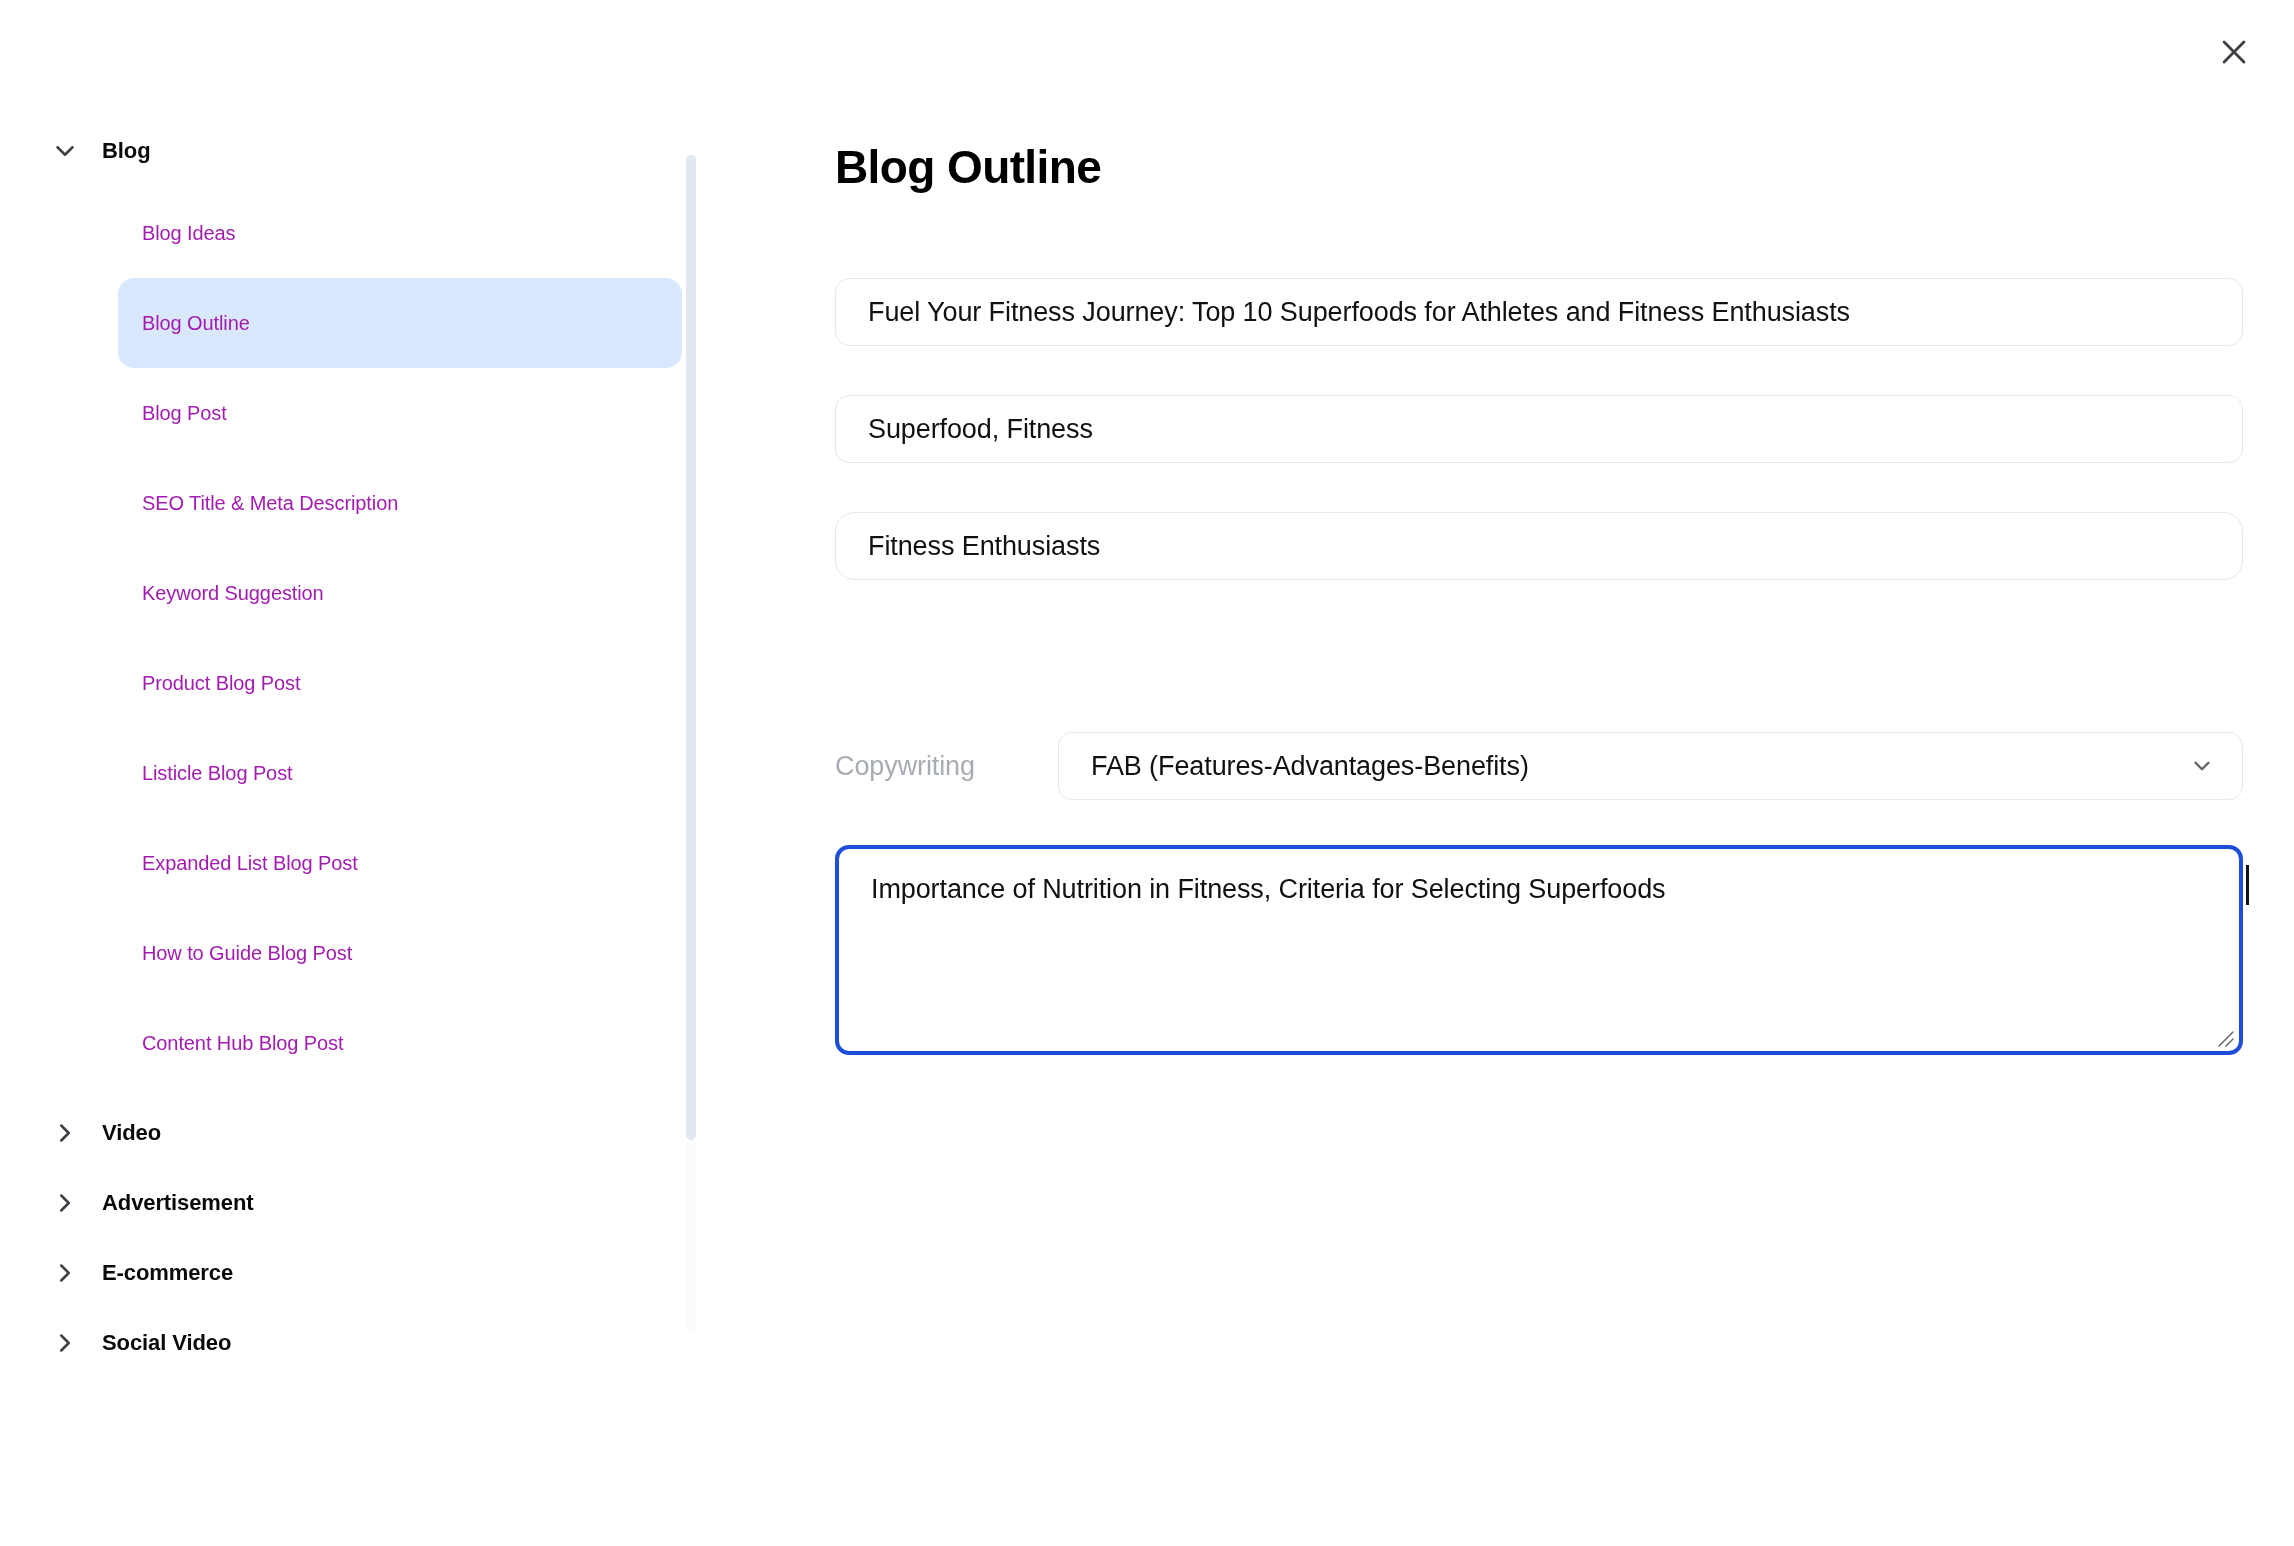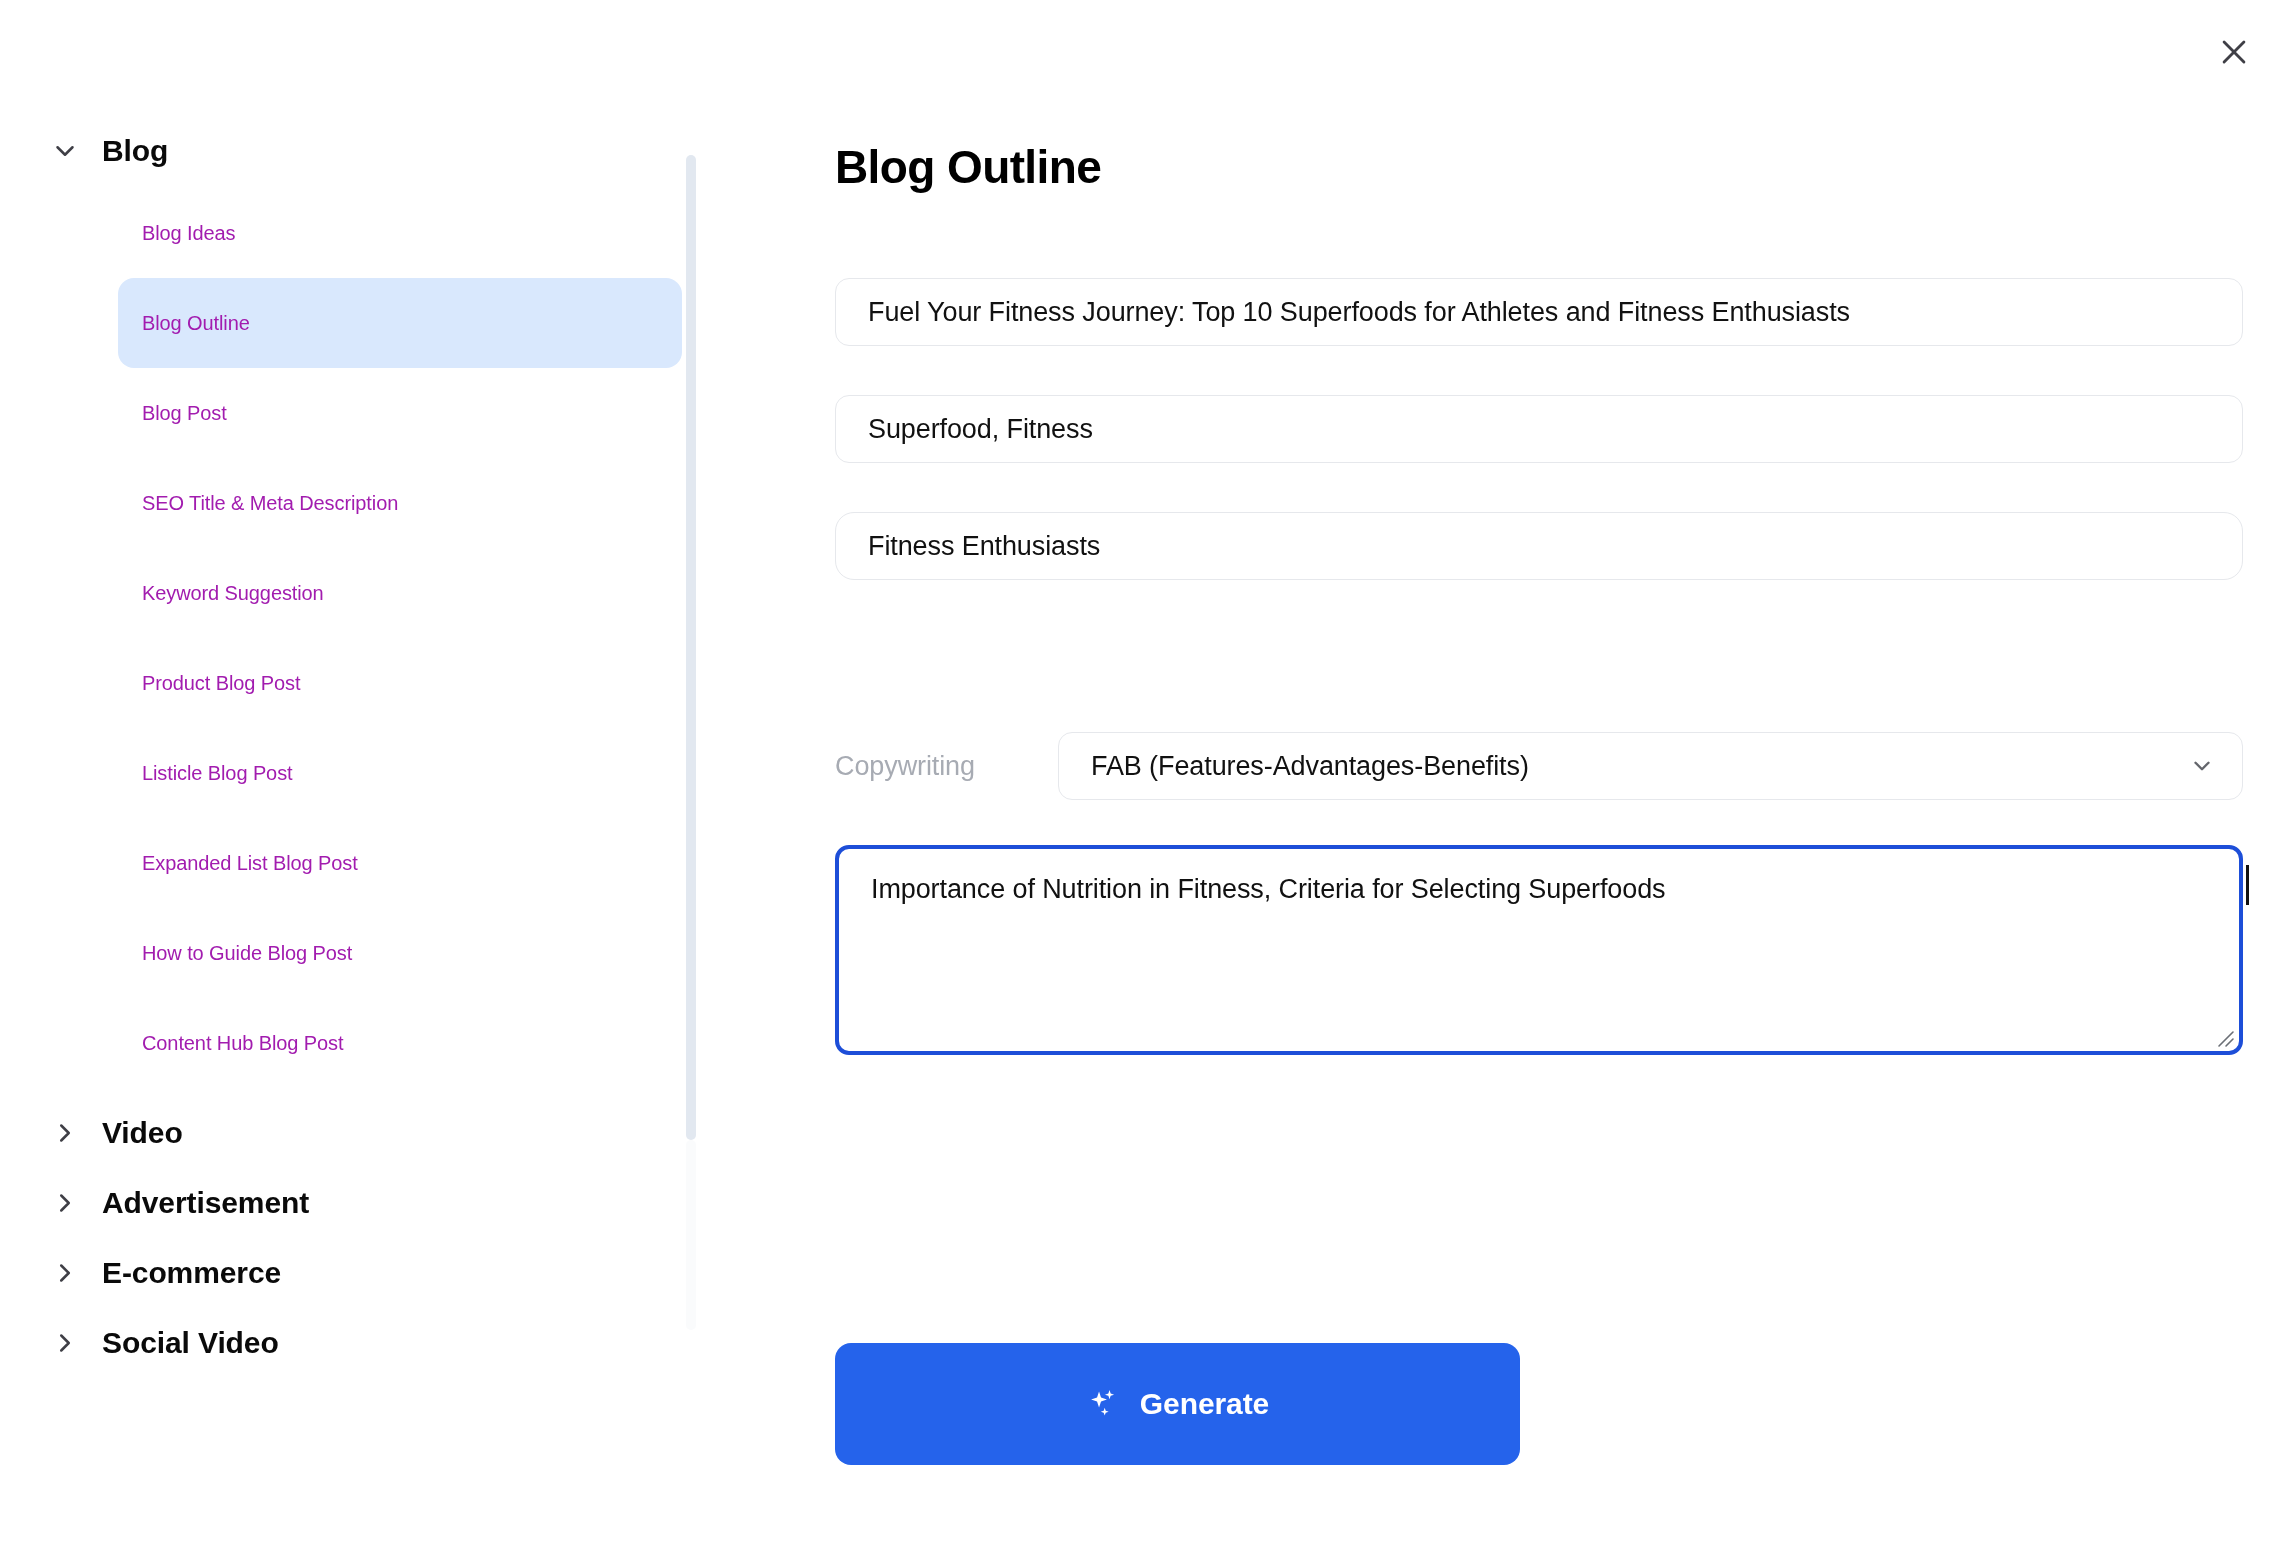--- a/index.html
+++ b/index.html
@@ -58,21 +58,21 @@
     height: 34px;
     flex: 0 0 34px;
     display: flex;
     align-items: center;
     justify-content: center;
     color: #3f3f46;
   }
   .nav-group-header .chev svg { display: block; }
   .nav-group-label {
     margin-left: 20px;
-    font-size: 30px;
+    font-size: 22px;
     font-weight: 700;
     color: #0a0a0a;
     letter-spacing: -0.1px;
   }
 
   .nav-children { margin-top: 6px; }
 
   .nav-item {
     position: relative;
     display: flex;
@@ -371,25 +371,15 @@
       <textarea class="ta" style="">Importance of Nutrition in Fitness, Criteria for Selecting Superfoods</textarea>
       <div class="ta-caret"></div>
       <div class="ta-resize">
         <svg width="22" height="22" viewBox="0 0 22 22" fill="none" stroke="currentColor" stroke-width="1.6" stroke-linecap="round">
           <line x1="20" y1="6" x2="6" y2="20"></line>
           <line x1="20" y1="13" x2="13" y2="20"></line>
         </svg>
       </div>
     </div>
 
-    <button class="generate-btn">
-      <span class="sparkle-icon">
-        <svg width="34" height="34" viewBox="0 0 24 24" fill="#ffffff">
-          <path d="M9.2 3.2 L10.6 7.4 L14.8 8.8 L10.6 10.2 L9.2 14.4 L7.8 10.2 L3.6 8.8 L7.8 7.4 Z"></path>
-          <path d="M16.6 2.2 L17.4 4.6 L19.8 5.4 L17.4 6.2 L16.6 8.6 L15.8 6.2 L13.4 5.4 L15.8 4.6 Z"></path>
-          <path d="M13.2 14.6 L13.9 16.7 L16 17.4 L13.9 18.1 L13.2 20.2 L12.5 18.1 L10.4 17.4 L12.5 16.7 Z"></path>
-        </svg>
-      </span>
-      <span>Generate</span>
-    </button>
 
   </section>
 </div>
 
 </body></html>

